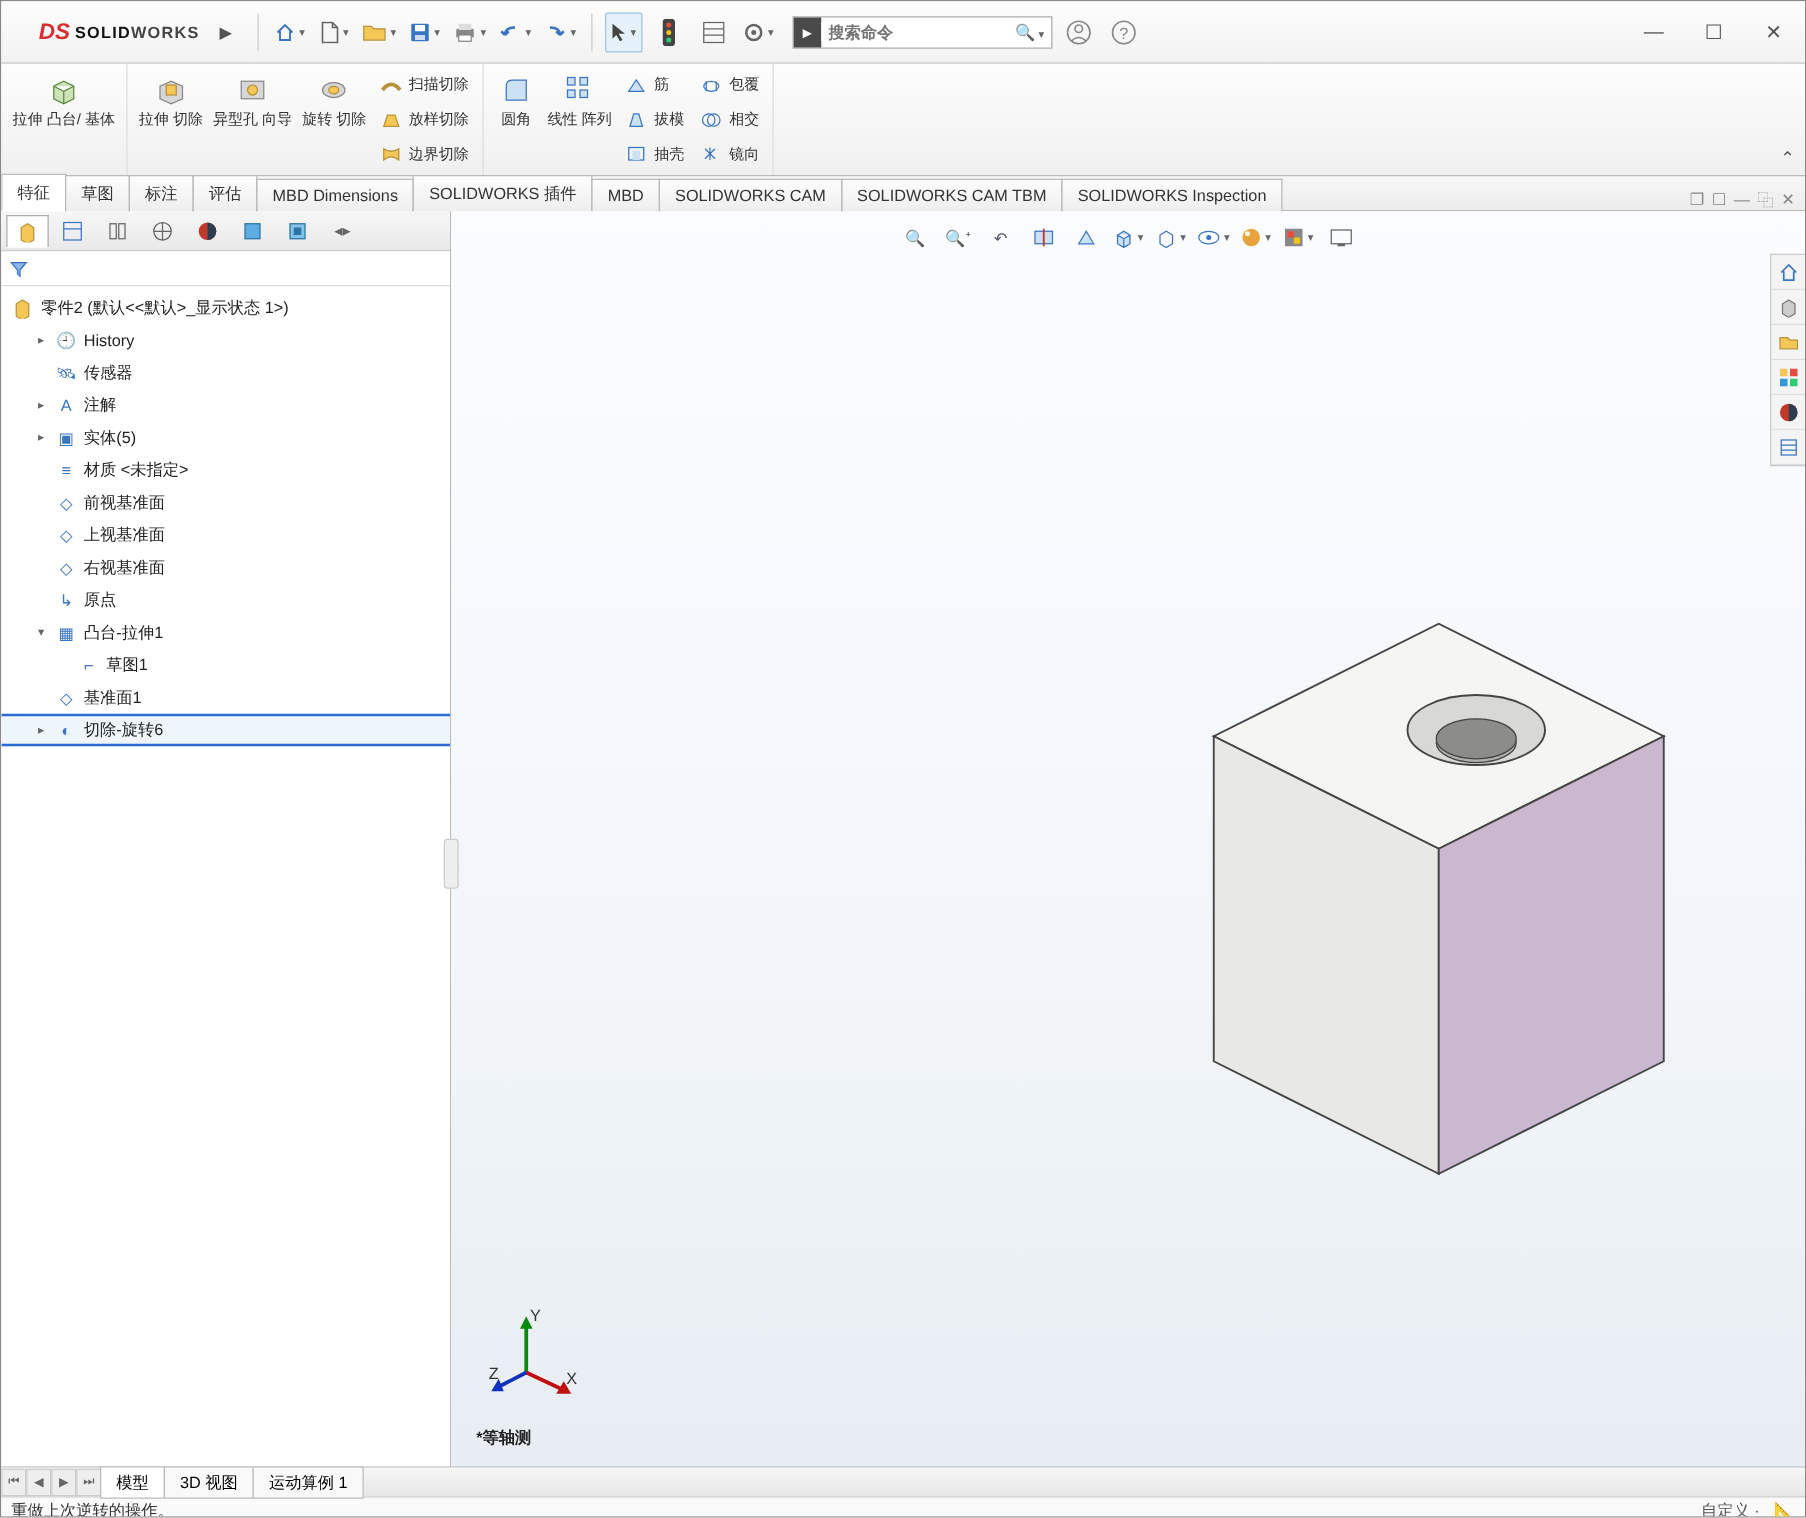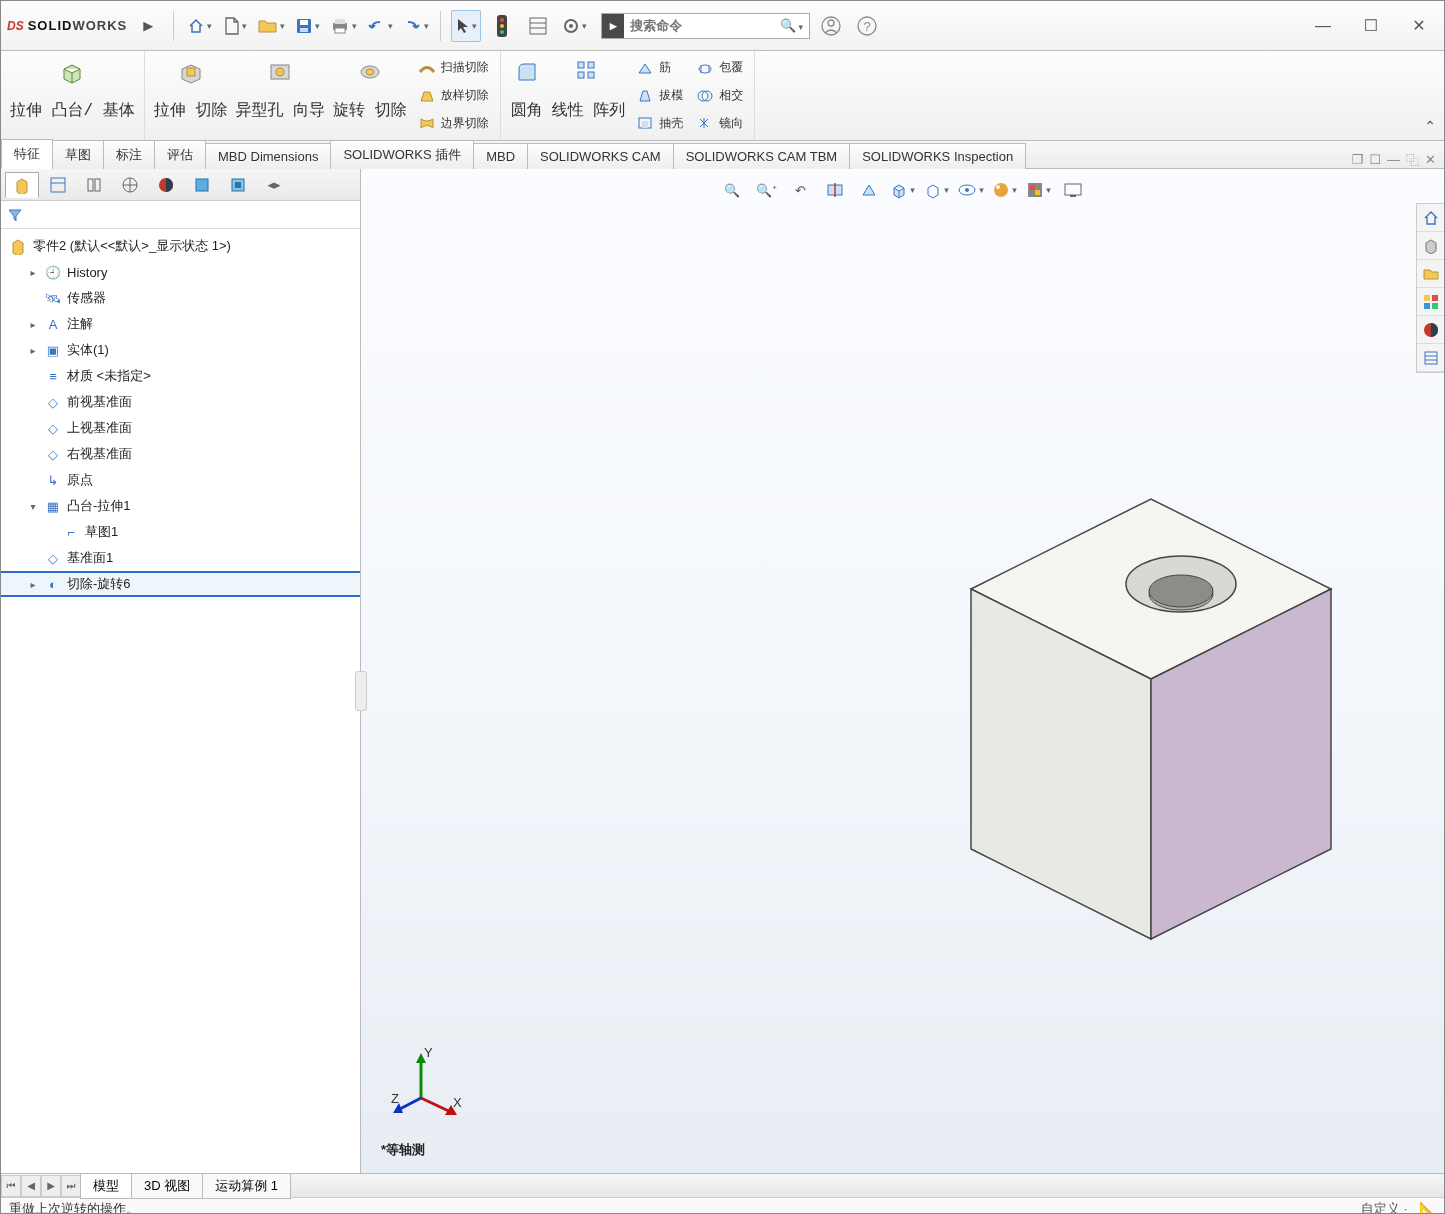--- a/index.html
+++ b/index.html
@@ -1,35 +1,35 @@
 <!DOCTYPE html>
 <html><head>
 <meta charset="utf-8">
 <style>
 * { margin:0; padding:0; box-sizing:border-box; font-family:"Microsoft YaHei","Segoe UI",Arial,sans-serif; font-size:13px; user-select:none; }
 body { width:1445px; height:1214px; background:#fff; overflow:hidden; border:1px solid #888; position:relative; transform-origin:top left; }
 .titlebar { height:50px; background:linear-gradient(#fdfdfd,#f2f2f2); border-bottom:1px solid #bbb; display:flex; align-items:center; padding:0 6px; gap:6px; }
 .logo-t { display:flex; align-items:center; gap:4px; }
-.logo-t .ds { color:#d72f2f; font-weight:bold; font-style:italic; font-size:12px; }
+.logo-t .ds { color:#d72f2f; font-weight:bold; font-style:italic; font-size:18px;margin-left:24px; }
 .logo-t .sw { font-weight:bold; letter-spacing:1px; color:#444; }
 .logo-t .sw b { color:#111; }
 .tb-btn { min-width:30px; height:32px; display:flex; align-items:center; justify-content:center; border:1px solid transparent; border-radius:2px; color:#555; position:relative; }
 .tb-sep { width:1px; height:30px; background:#ccc; margin:0 4px; }
 .dd-arrow::after { content:"▾"; font-size:9px; color:#666; margin-left:2px; }
 .search-wrap { display:flex; align-items:center; border:1px solid #aaa; background:#fff; height:26px; margin-left:6px; }
 .search-wrap .cmd-i { width:22px; height:24px; background:#4a4a4a; color:#fff; display:flex; align-items:center; justify-content:center; font-weight:bold; }
 .search-wrap input { border:none; outline:none; width:150px; padding:0 6px; color:#888;font-weight:bold; }
 .search-wrap .mag { padding:0 6px; color:#777; }
 .win-btns { margin-left:auto; display:flex; gap:10px; }
 .win-btns .wb { width:38px; height:32px; display:flex; align-items:center; justify-content:center; color:#555; font-size:16px; }
 .ribbon { height:90px; background:linear-gradient(#fdfdfd,#f0f0f0); border-bottom:1px solid #bbb; display:flex; position:relative; }
 .rib-grp { display:flex; gap:2px; padding:4px 6px; border-right:1px solid #ddd; }
 .rib-col { display:flex; flex-direction:column; align-items:center; justify-content:flex-start; min-width:40px; text-align:center; padding:2px 2px; border:1px solid transparent; border-radius:3px; }
 .rib-col .ic { height:28px; display:flex; align-items:center; justify-content:center; }
-.rib-col .lbl { font-size:16px; color:#333; line-height:14px; margin-top:18px;font-family:Liberation Mono, monospace; }
+.rib-col .lbl { font-size:12px; color:#333; line-height:14px; margin-top:2px; }
 .rib-row { display:flex; align-items:center; gap:4px; height:26px; padding:0 4px; border:1px solid transparent; border-radius:3px; }
 .rib-row .ic { width:20px; display:flex; justify-content:center; }
 .rib-row .lbl { font-size:12px; color:#333; }
 .rib-stack { display:flex; flex-direction:column; gap:2px; justify-content:center; }
 .rib-collapse { position:absolute; right:8px; bottom:6px; color:#555; font-size:14px; }
 .tabsbar { height:28px; background:linear-gradient(#f7f7f7,#ececec); border-bottom:1px solid #bbb; display:flex; align-items:flex-end; }
 .tabsbar .tab { padding:5px 12px; border:1px solid #bbb; border-bottom:none; margin-right:-1px; background:linear-gradient(#fdfdfd,#eee); color:#333; position:relative; top:1px; }
 .tabsbar .tab.active { background:#fff; font-weight:normal; border-bottom:1px solid #fff; }
 .tabsbar .doc-ctrl { margin-left:auto; display:flex; gap:6px; padding-right:8px; color:#888; }
 .workarea { display:flex; height:1004px; }
@@ -405,21 +405,21 @@
             <span class="tl">传感器</span>
           </div>
           <div class="tree-row" style="padding-left: 26px;">
             <span class="exp">▸</span>
             <span class="ti" style="color:#3a75c4">A</span>
             <span class="tl">注解</span>
           </div>
           <div class="tree-row" style="padding-left: 26px;">
             <span class="exp">▸</span>
             <span class="ti" style="color:#3a75c4">▣</span>
-            <span class="tl">实体(1)</span>
+            <span class="tl">实体(5)</span>
           </div>
           <div class="tree-row" style="padding-left: 26px;">
             <span class="exp"></span>
             <span class="ti" style="color:#3a75c4">≡</span>
             <span class="tl">材质 &lt;未指定&gt;</span>
           </div>
           <div class="tree-row" style="padding-left: 26px;">
             <span class="exp"></span>
             <span class="ti" style="color:#3a75c4">◇</span>
             <span class="tl">前视基准面</span>

